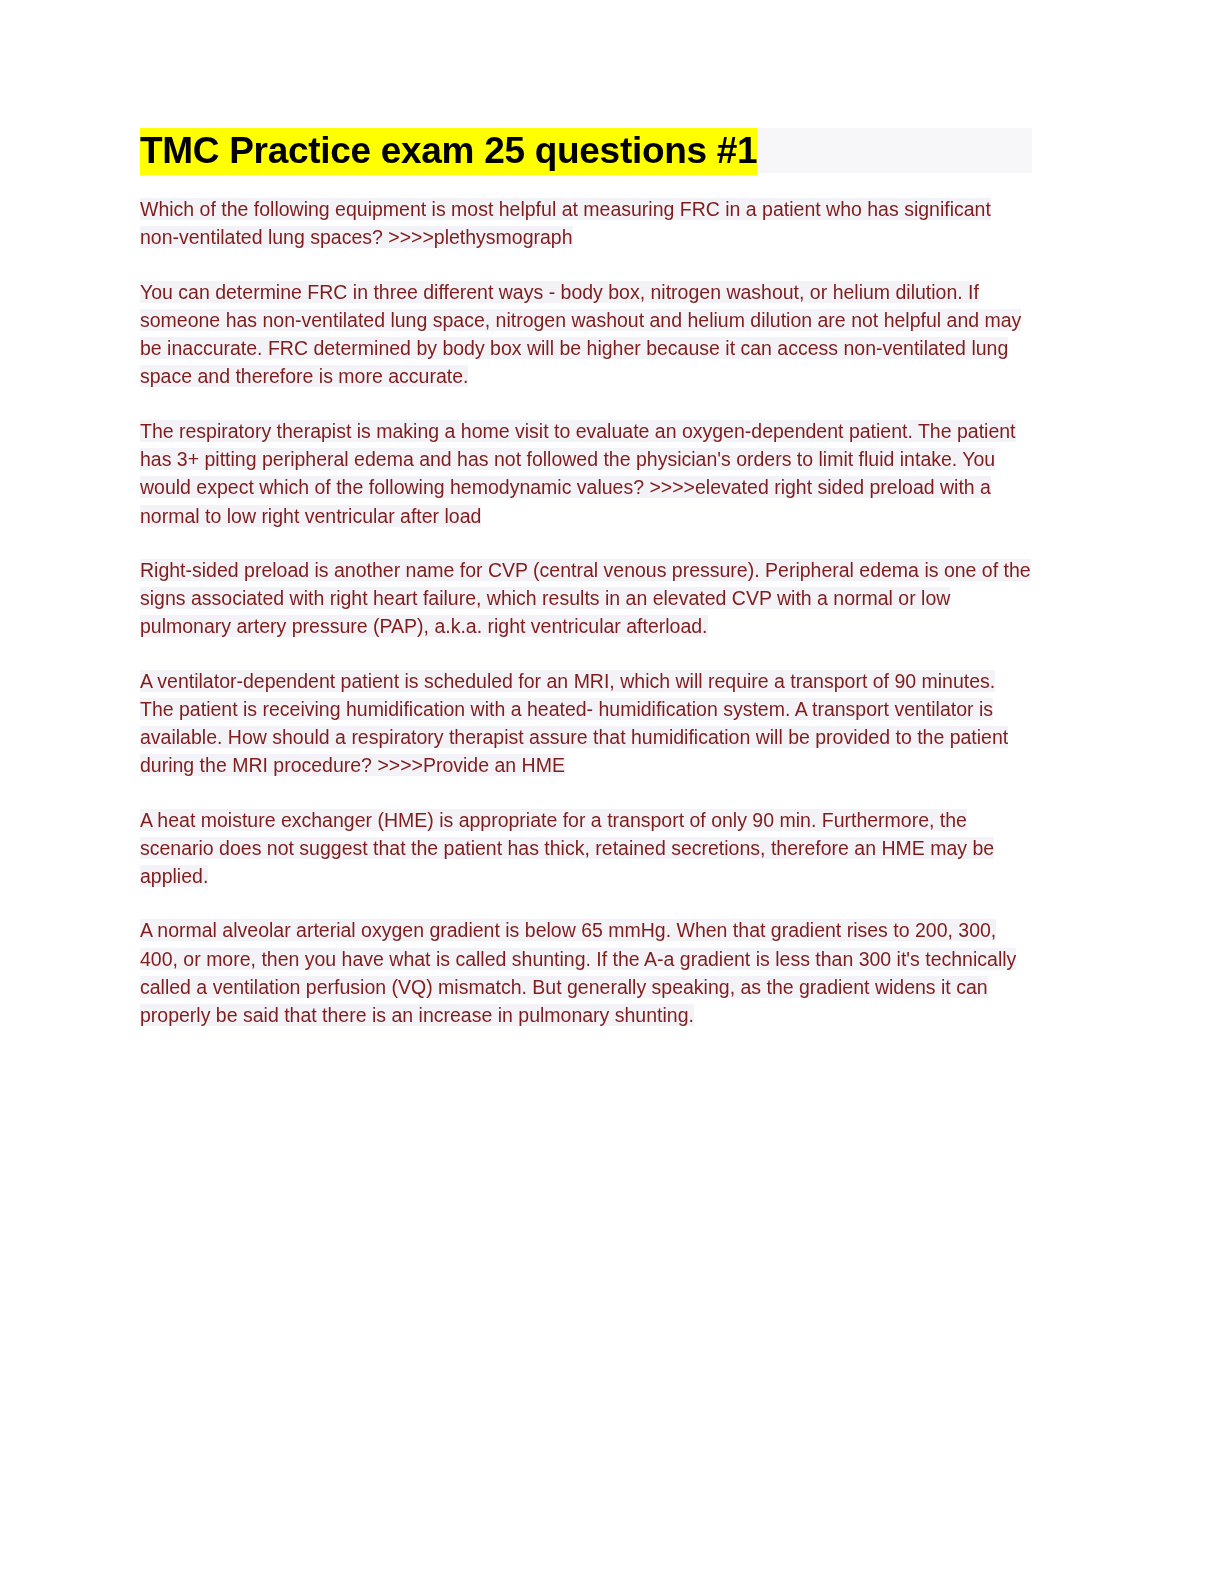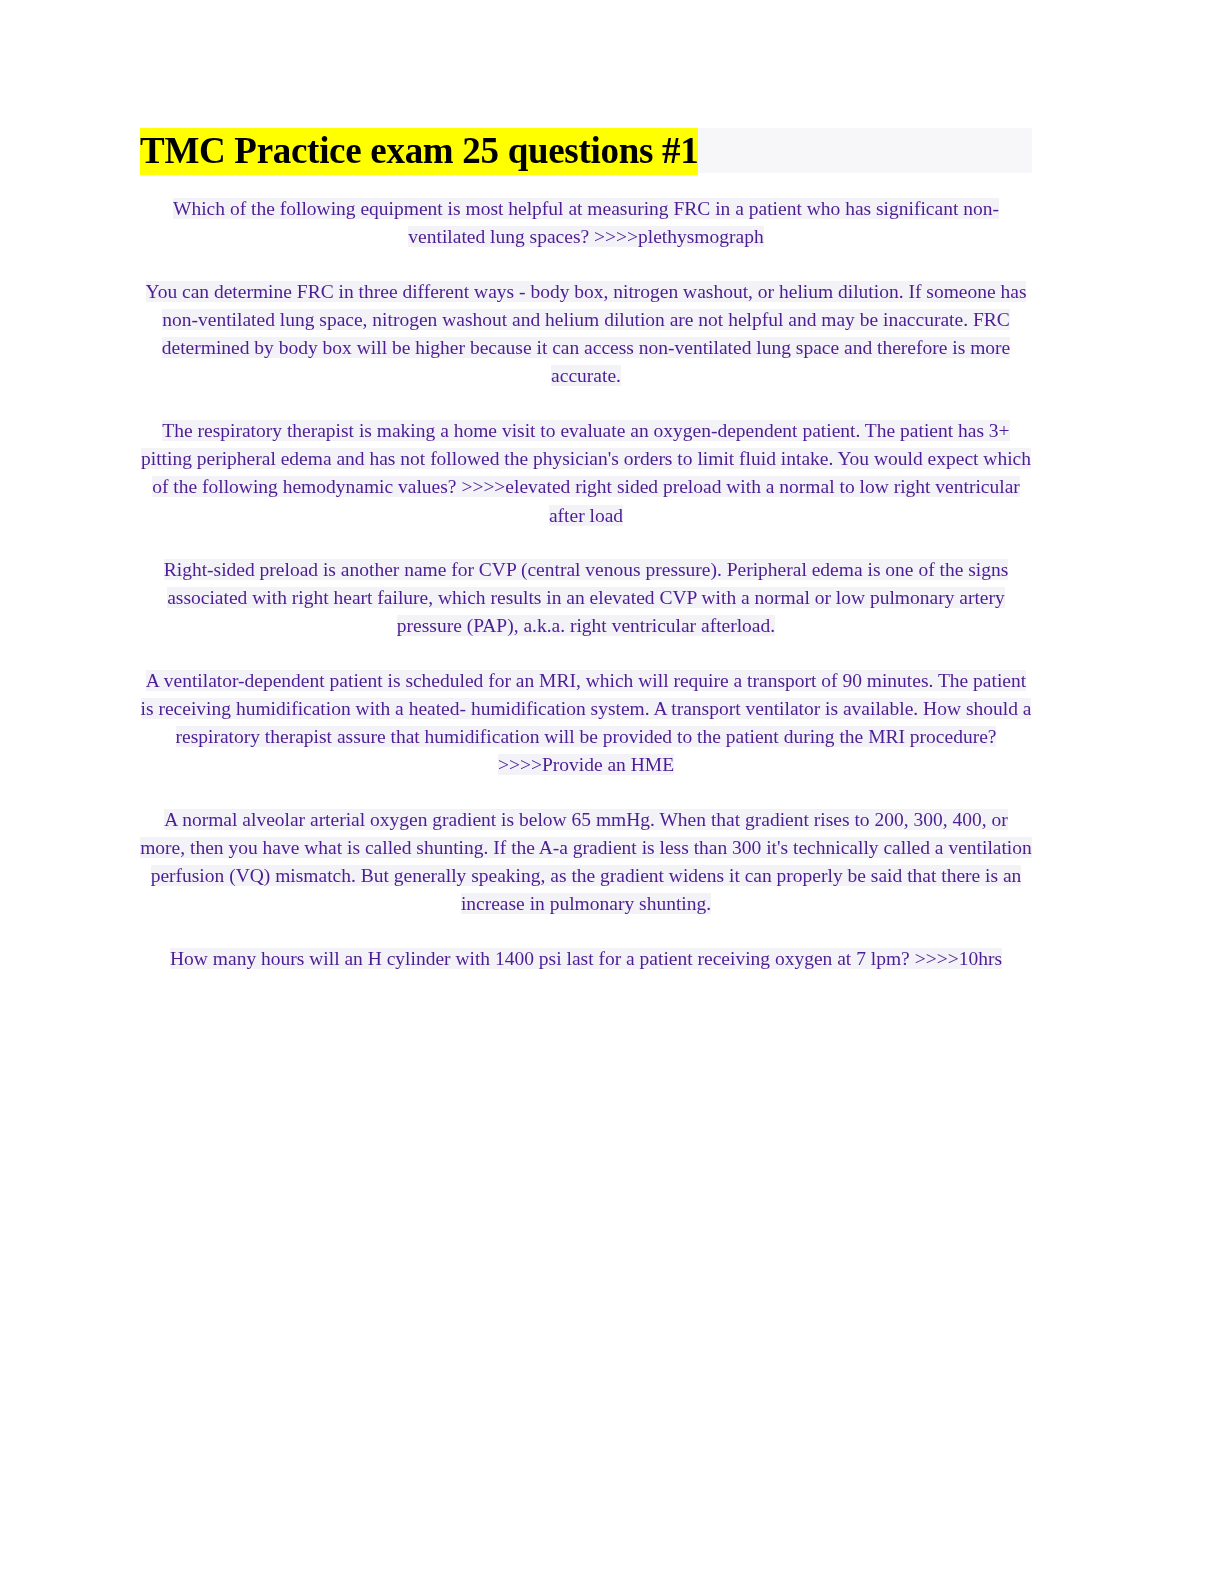--- a/index.html
+++ b/index.html
@@ -13,40 +13,38 @@
     font-family: "Liberation Sans", sans-serif;
     color: #000000;
     overflow: hidden;
   }
   .page {
     position: relative;
     width: 1172px;
     height: 1584px;
     box-sizing: border-box;
     padding: 128px 140px 14px 140px;
-    font-family: Liberation Serif, serif;
   }
   .doc-title {
     font-size: 37px;
     font-weight: bold;
     line-height: 1.22;
     margin: 0 0 22px 0;
     letter-spacing: -0.3px;
   }
   .doc-title .hl {
     background: #ffff00;
     padding: 2px 0 4px 0;
   }
   .para {
     font-size: 19.5px;
     line-height: 1.45;
     margin: 0 0 26px 0;
     max-width: 930px;
-    color: #4c1d95;
-    text-align: center;
+    color: #7f1d1d;
   }
   .para.tight {
     margin-bottom: 0;
   }
   .para span.txt {
     background: #f3f3f7;
     box-decoration-break: clone;
     -webkit-box-decoration-break: clone;
   }
   .title-band {
@@ -65,20 +63,20 @@
   <p class="para"><span class="txt">Which of the following equipment is most helpful at measuring FRC in a patient who has significant non-ventilated lung spaces? &gt;&gt;&gt;&gt;plethysmograph</span></p>
 
   <p class="para"><span class="txt">You can determine FRC in three different ways - body box, nitrogen washout, or helium dilution. If someone has non-ventilated lung space, nitrogen washout and helium dilution are not helpful and may be inaccurate. FRC determined by body box will be higher because it can access non-ventilated lung space and therefore is more accurate.</span></p>
 
   <p class="para"><span class="txt">The respiratory therapist is making a home visit to evaluate an oxygen-dependent patient. The patient has 3+ pitting peripheral edema and has not followed the physician's orders to limit fluid intake. You would expect which of the following hemodynamic values? &gt;&gt;&gt;&gt;elevated right sided preload with a normal to low right ventricular after load</span></p>
 
   <p class="para"><span class="txt">Right-sided preload is another name for CVP (central venous pressure). Peripheral edema is one of the signs associated with right heart failure, which results in an elevated CVP with a normal or low pulmonary artery pressure (PAP), a.k.a. right ventricular afterload.</span></p>
 
   <p class="para"><span class="txt">A ventilator-dependent patient is scheduled for an MRI, which will require a transport of 90 minutes. The patient is receiving humidification with a heated- humidification system. A transport ventilator is available. How should a respiratory therapist assure that humidification will be provided to the patient during the MRI procedure? &gt;&gt;&gt;&gt;Provide an HME</span></p>
 
+  <p class="para"><span class="txt">A heat moisture exchanger (HME) is appropriate for a transport of only 90 min. Furthermore, the scenario does not suggest that the patient has thick, retained secretions, therefore an HME may be applied.</span></p>
 
 
   <p class="para"><span class="txt">A normal alveolar arterial oxygen gradient is below 65 mmHg. When that gradient rises to 200, 300, 400, or more, then you have what is called shunting. If the A-a gradient is less than 300 it's technically called a ventilation perfusion (VQ) mismatch. But generally speaking, as the gradient widens it can properly be said that there is an increase in pulmonary shunting.</span></p>
 
-  <p class="para tight"><span class="txt">How many hours will an H cylinder with 1400 psi last for a patient receiving oxygen at 7 lpm? &gt;&gt;&gt;&gt;10hrs</span></p>
 
 
 </div>
 
 </body></html>

